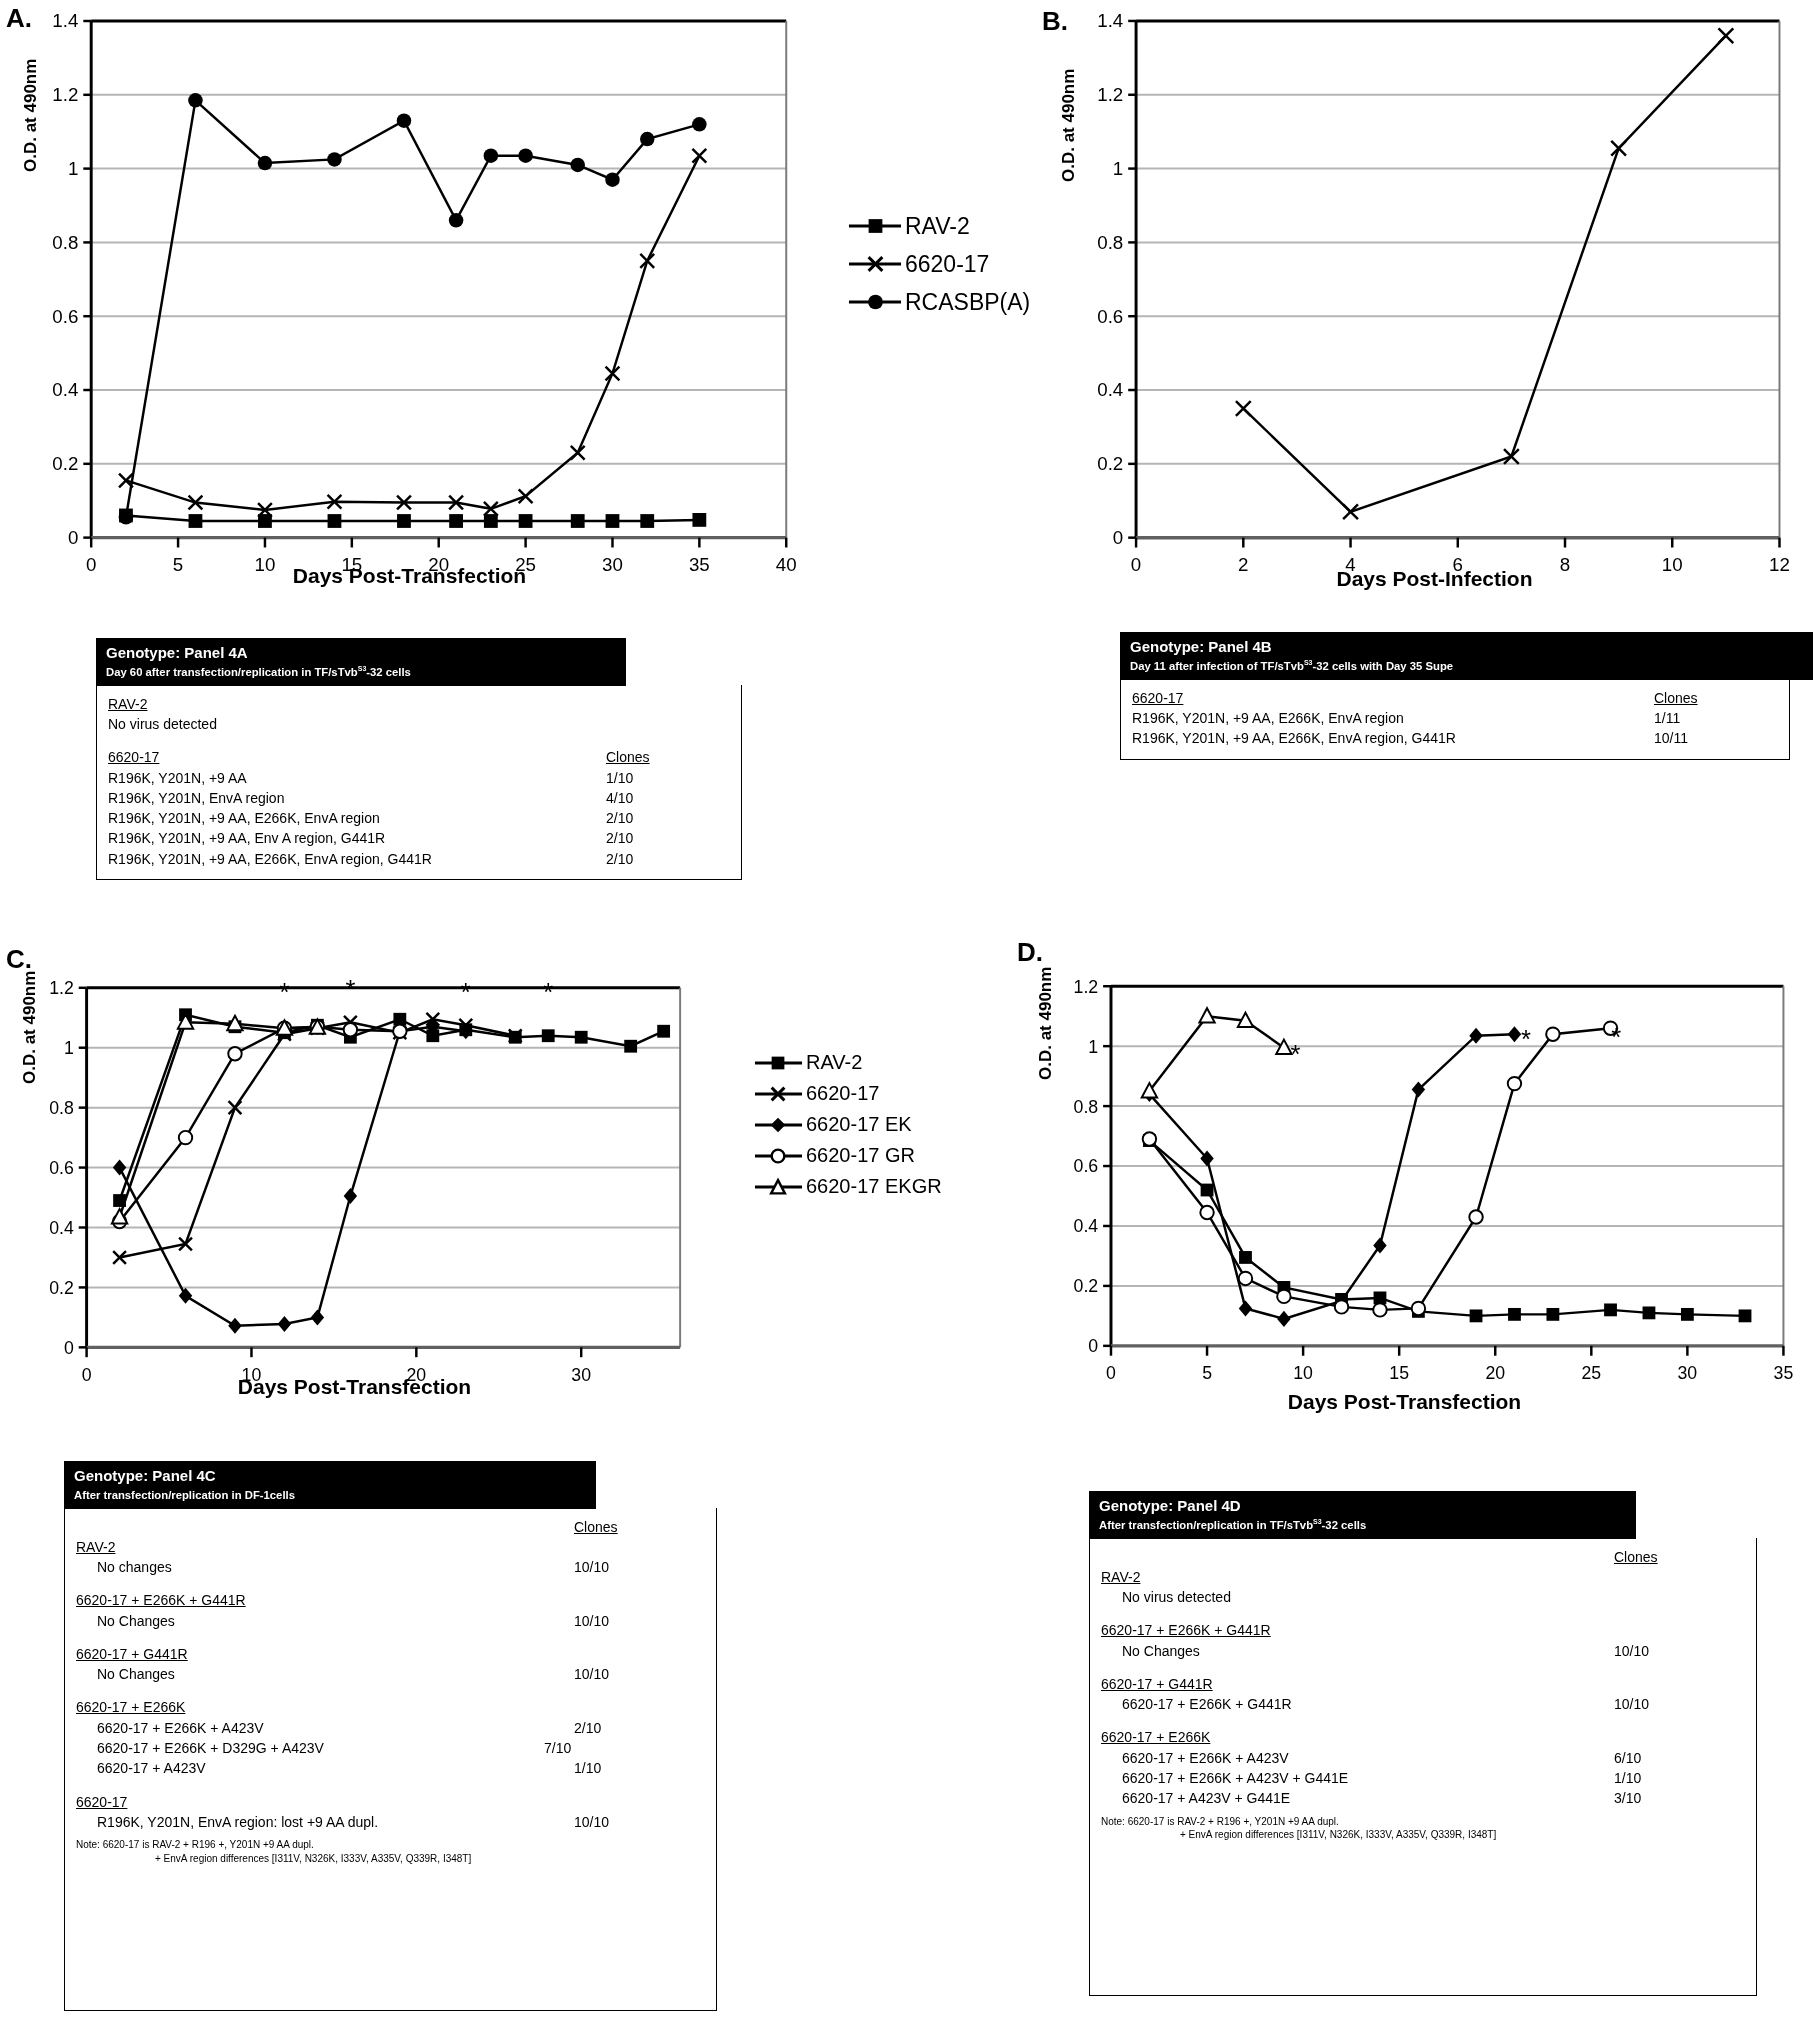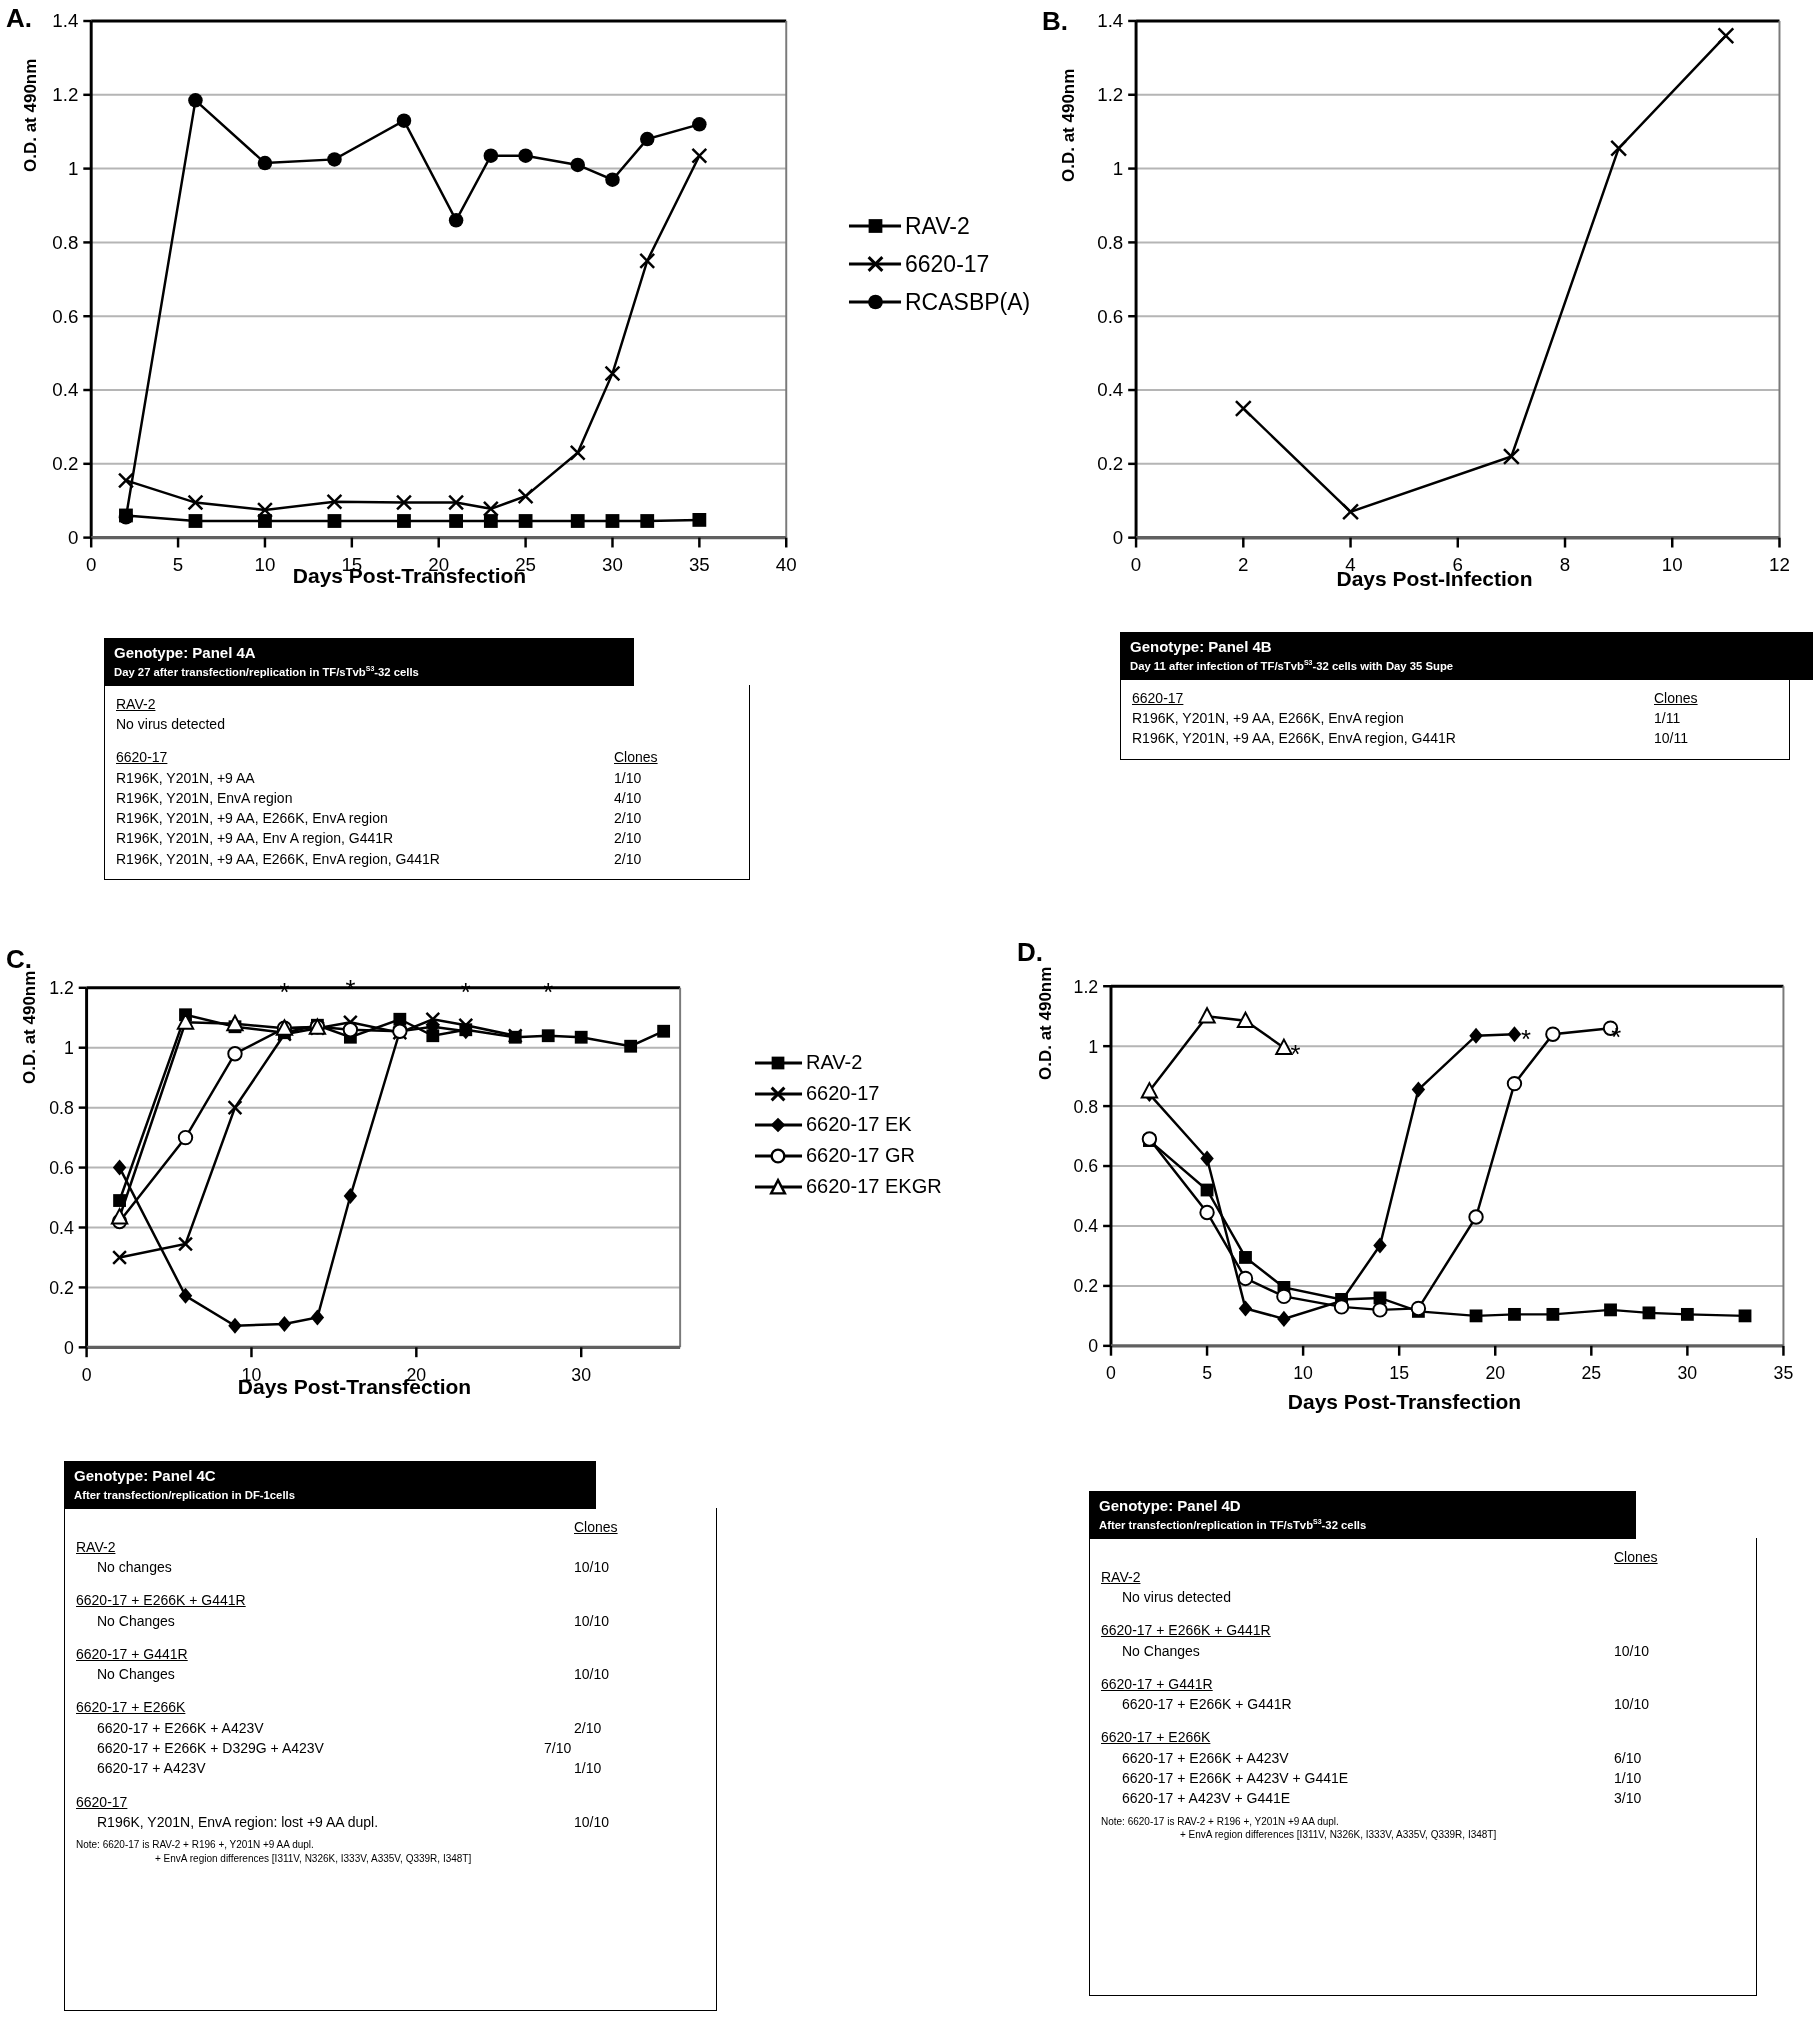--- a/index.html
+++ b/index.html
@@ -221,24 +221,24 @@
         <line x1="981.25" y1="890.3142857142857" x2="951.25" y2="920.3142857142857" stroke="#000" stroke-width="5"></line>
         <line x1="1168.75" y1="265.25714285714287" x2="1198.75" y2="295.25714285714287" stroke="#000" stroke-width="5"></line>
         <line x1="1198.75" y1="265.25714285714287" x2="1168.75" y2="295.25714285714287" stroke="#000" stroke-width="5"></line>
         <line x1="1386.25" y1="36.942857142857065" x2="1416.25" y2="66.94285714285706" stroke="#000" stroke-width="5"></line>
         <line x1="1416.25" y1="36.942857142857065" x2="1386.25" y2="66.94285714285706" stroke="#000" stroke-width="5"></line>
       </g>
     </svg>
   <div class="axis-title" style="position:absolute;left:79px;top:567px;width:641px;">Days Post-Infection</div>
 </div>
 
-<div class="gbox" style="left:104px;top:638px;width:646px;">
+<div class="gbox" style="left:96px;top:638px;width:646px;">
   <div class="hdr" style="width:530px;">
     <div class="t1">Genotype: Panel 4A</div>
-    <div class="t2"><span>Day 27 after transfection/replication in TF/sTvb</span><sup>S3</sup><span>-32 cells</span></div>
+    <div class="t2"><span>Day 60 after transfection/replication in TF/sTvb</span><sup>S3</sup><span>-32 cells</span></div>
   </div>
   <div class="body" style="width:646px;min-height:153px;">
     <div id="gA">
         <div class="gline"><span class="u">RAV-2</span></div>
         <div class="gline"><span>No virus detected</span></div>
         <div class="spacer"></div>
         <div class="gline"><span class="u">6620-17</span><span class="cl u" style="left:498px">Clones</span></div>
         <div class="gline"><span>R196K, Y201N, +9 AA</span><span class="cl" style="left:498px">1/10</span></div>
         <div class="gline"><span>R196K, Y201N, EnvA region</span><span class="cl" style="left:498px">4/10</span></div>
         <div class="gline"><span>R196K, Y201N, +9 AA, </span><span class="b">E266K</span><span>, EnvA region</span><span class="cl" style="left:498px">2/10</span></div>

